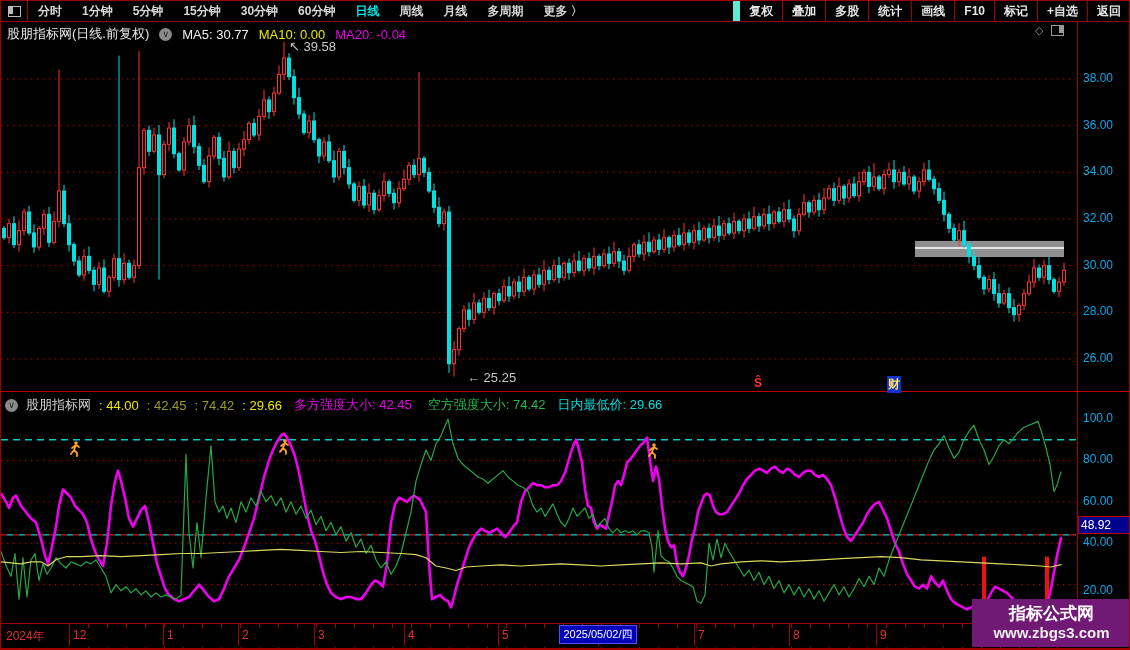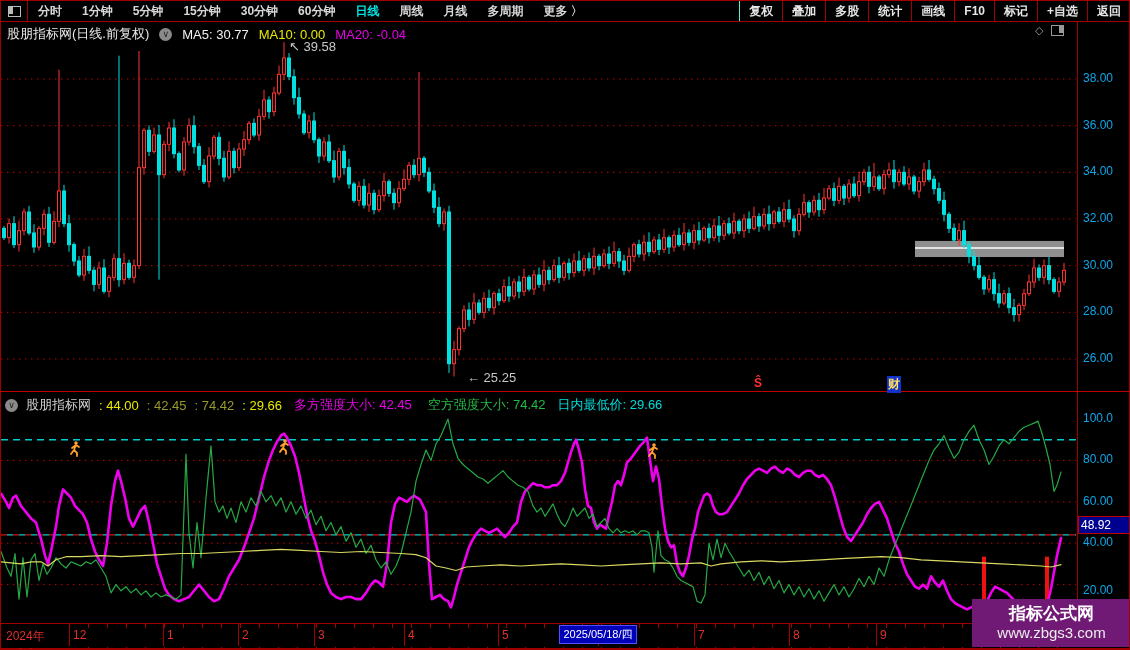--- a/index.html
+++ b/index.html
@@ -8,21 +8,21 @@
        box-sizing:border-box;border:1px solid #a00000;}
   .abs{position:absolute;}
   
   #toolbar{left:0;top:0;width:1130px;height:20px;border-bottom:1px solid #a00000;display:flex;align-items:center;font-size:12px;font-weight:bold;}
   #tb-left{display:flex;align-items:center;height:100%;}
   .tb-iconbox{width:26px;height:100%;border-right:1px solid #a00000;display:flex;align-items:center;justify-content:center;}
   .win-icon{width:11px;height:9px;border:1px solid #bbb;position:relative;}
   .win-icon::after{content:"";position:absolute;left:0;top:0;width:4px;height:7px;background:#bbb;}
   .tb-item{padding:0 10px;color:#d8d8d8;white-space:nowrap;cursor:default;}
   .tb-item.active{color:#00e2e2;}
-  #tb-right{margin-left:auto;display:flex;height:100%;border-left:1px solid #5eead4;}
+  #tb-right{margin-left:auto;display:flex;height:100%;border-left:7px solid #5eead4;}
   .tb-btn{padding:0 9px;display:flex;align-items:center;border-right:1px solid #a00000;color:#e6e6e6;white-space:nowrap;}
   
   #main-header{left:6px;top:24px;font-size:13px;display:flex;gap:10px;align-items:center;z-index:5;}
   #ind-header{left:4px;top:395px;font-size:13px;display:flex;gap:8px;align-items:center;z-index:5;}
   .circ-icon{width:13px;height:13px;border-radius:50%;background:#8a8a8a;color:#222;font-size:9px;line-height:13px;text-align:center;display:inline-block;}
   
   .y-label{position:absolute;left:1082px;width:46px;font-size:12px;color:#0ea5e9;z-index:4;}
   .axis-vline{left:1076px;top:21px;width:0;height:625px;border-left:1px solid #a00000;z-index:3;}
   
   #ind-badge{left:1077px;top:515px;width:51px;height:16px;background:#000090;border:1px solid #c00000;color:#fff;
@@ -41,21 +41,21 @@
   .t-bound{position:absolute;top:623px;height:22px;width:0;border-left:1px solid #a00000;z-index:2;}
   .t-tick{position:absolute;top:623px;height:4px;width:0;border-left:1px solid #a00000;z-index:2;}
   .t-tick2{position:absolute;top:646px;height:4px;width:0;border-left:1px solid #a00000;z-index:2;}
   #cursor-date{position:absolute;left:558px;top:624px;width:76px;height:17px;background:#0000b8;border:1px solid #5050ff;
                color:#fff;font-size:11px;line-height:17px;text-align:center;z-index:6;}
   #bottom-sliver{left:2px;top:646px;width:70px;height:4px;overflow:hidden;color:#ddd;font-size:10px;z-index:3;}
   
   #watermark{left:971px;top:598px;width:159px;height:48px;background:#701a75;z-index:40;
              display:flex;flex-direction:column;align-items:center;justify-content:center;}
   #watermark .wm1{color:#fff;font-weight:bold;font-size:17px;line-height:20px;}
-  #watermark .wm2{color:#ececec;font-size:15px;line-height:18px;}
+  #watermark .wm2{color:#ececec;font-size:15px;line-height:18px;font-weight:bold;}
   svg{position:absolute;left:0;z-index:1;}
 </style>
 </head>
 <body>
 
 <div id="toolbar" class="abs">
   <div id="tb-left">
     <div class="tb-iconbox">
       <span class="win-icon"></span>
     </div>
@@ -580,21 +580,21 @@
     </g>
     <g transform="translate(652,35.05)">
       <circle cx="1" cy="-5" r="1.8" fill="#ffa028"></circle>
       <path d="M1,-3 L-1,2 M-1,2 L-4,6 M-1,2 L2,5 L2,8 M1,-3 L-3,0 M1,-3 L4,-1" stroke="#ffa028" stroke-width="1.8" fill="none" stroke-linecap="round"></path>
     </g>
   </svg>
 
 <div id="ind-badge" class="abs">48.92</div>
 
 <div id="time-axis" class="abs"></div>
-<div id="cursor-date">2025/05/18/四</div>
+<div id="cursor-date">2025/05/02/四</div>
 <div id="bottom-sliver" class="abs">分时 指标</div>
 
 <div id="watermark" class="abs">
   <div class="wm1">指标公式网</div>
   <div class="wm2">www.zbgs3.com</div>
 </div>
 
 <div class="y-label" style="top: 70px;">38.00</div>
 <div class="y-label" style="top: 116.67px;">36.00</div>
 <div class="y-label" style="top: 163.34px;">34.00</div>

